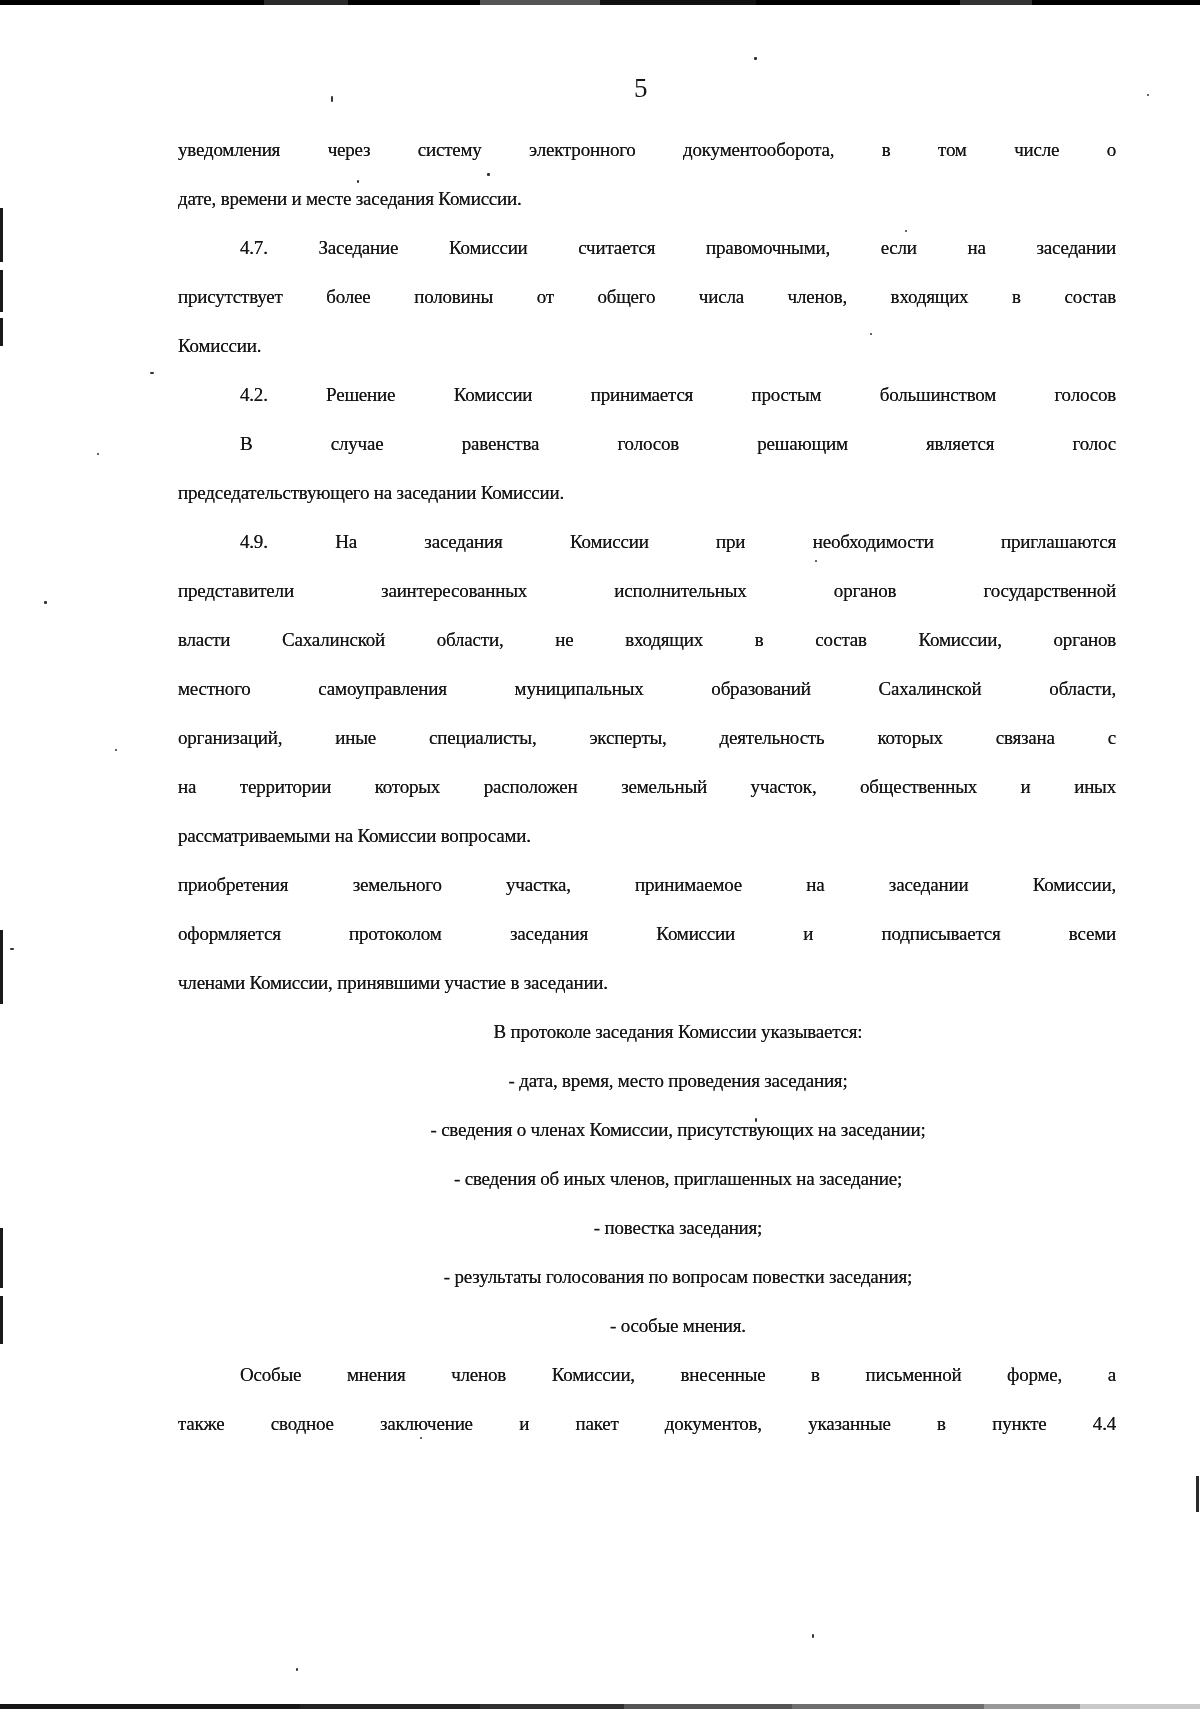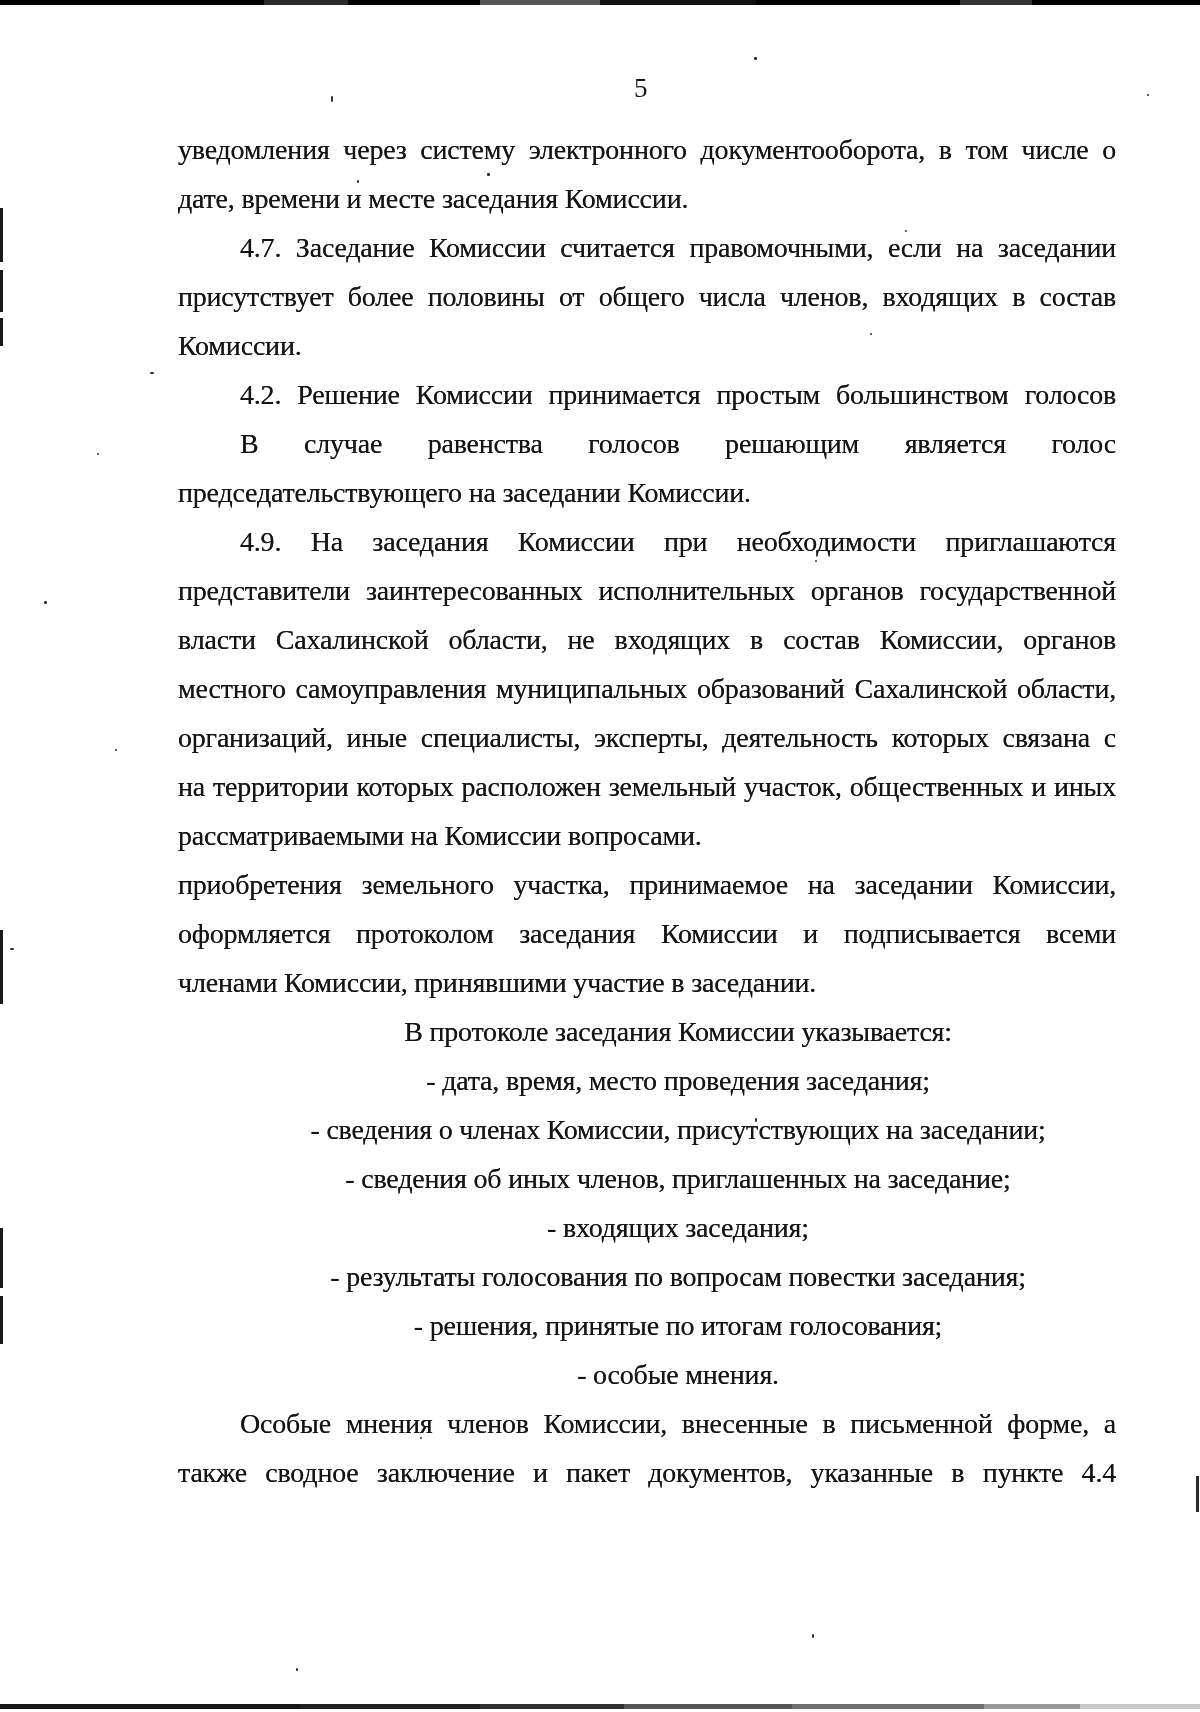--- a/index.html
+++ b/index.html
@@ -67,21 +67,21 @@
   
   .doc-body {
     position: absolute;
     top: 125px;
     left: 178px;
     width: 938px;
   }
   .line {
     height: 49px;
     line-height: 49px;
-    font-size: 28px;
+    font-size: 19px;
     letter-spacing: -0.2px;
     white-space: normal;
     text-shadow: 0 0 0.5px rgba(0,0,0,0.8);
     text-align: left;
     font-family: Liberation Serif, serif;
   }
   .line.j {
     text-align: justify;
     text-align-last: justify;
   }
@@ -141,21 +141,20 @@
       <div class="line j">организаций, иные специалисты, эксперты, деятельность которых связана с</div>
       <div class="line j">на территории которых расположен земельный участок, общественных и иных</div>
       <div class="line">рассматриваемыми на Комиссии вопросами.</div>
       <div class="line j">приобретения земельного участка, принимаемое на заседании Комиссии,</div>
       <div class="line j">оформляется протоколом заседания Комиссии и подписывается всеми</div>
       <div class="line">членами Комиссии, принявшими участие в заседании.</div>
       <div class="line i">В протоколе заседания Комиссии указывается:</div>
       <div class="line i">- дата, время, место проведения заседания;</div>
       <div class="line i">- сведения о членах Комиссии, присутствующих на заседании;</div>
       <div class="line i">- сведения об иных членов, приглашенных на заседание;</div>
-      <div class="line i">- входящих заседания;</div>
+      <div class="line i">- повестка заседания;</div>
       <div class="line i">- результаты голосования по вопросам повестки заседания;</div>
-      <div class="line i">- решения, принятые по итогам голосования;</div>
       <div class="line i">- особые мнения.</div>
       <div class="line j i">Особые мнения членов Комиссии, внесенные в письменной форме, а</div>
       <div class="line j">также сводное заключение и пакет документов, указанные в пункте 4.4</div>
     </div>
 
 </div>
 
 </body></html>

